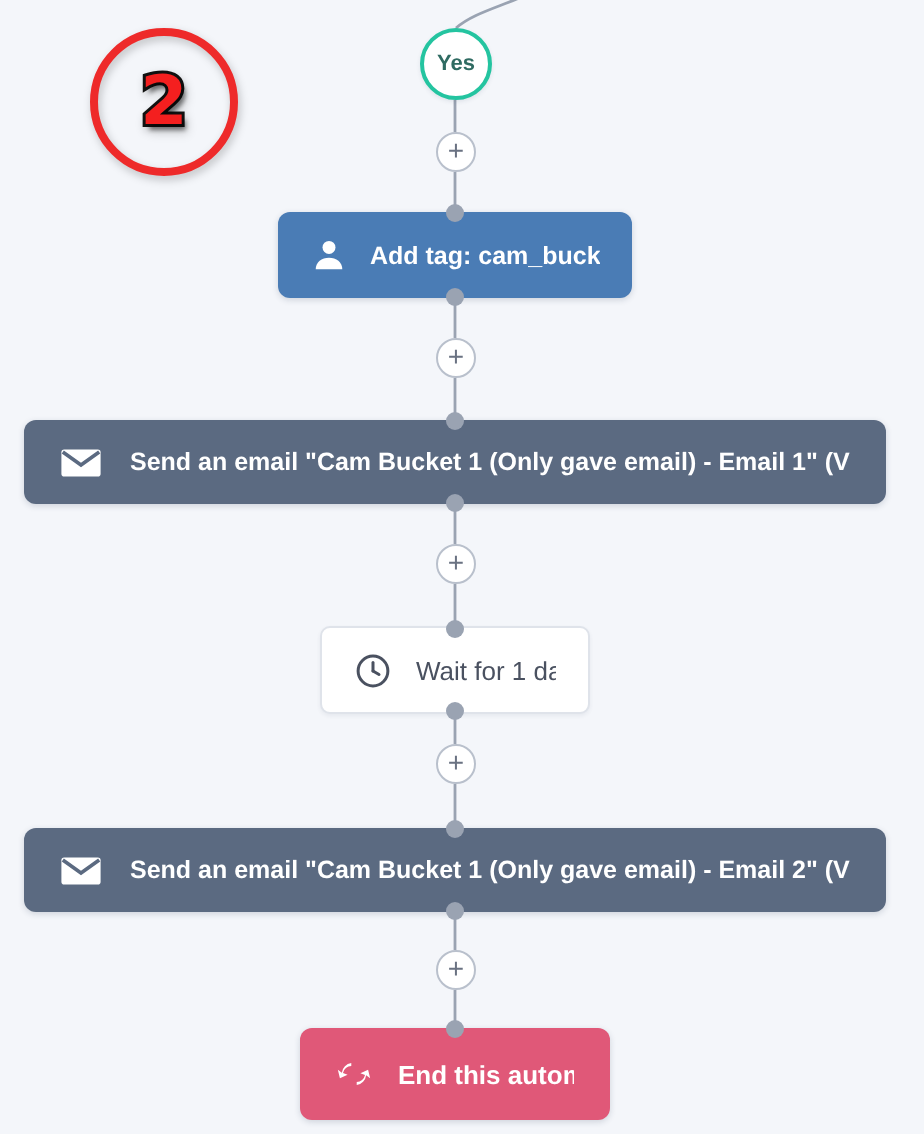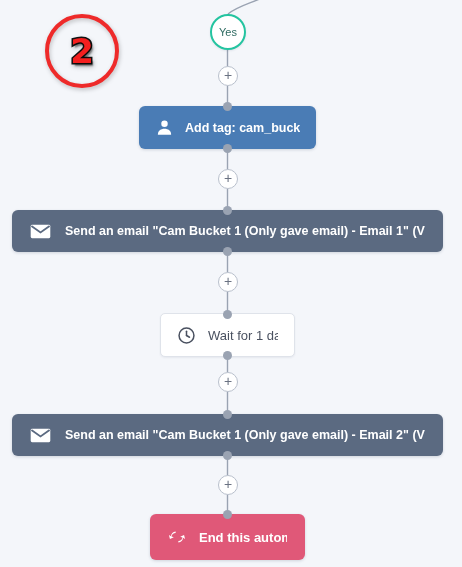--- a/index.html
+++ b/index.html
@@ -42,21 +42,21 @@
     width: 36px;
     height: 36px;
     border-radius: 50%;
     background: #ffffff;
     border: 2px solid #24c4a0;
     display: flex;
     align-items: center;
     justify-content: center;
     font-size: 11px;
     color: #2f6b62;
-    font-weight: 400;
+    font-weight: 700;
     box-shadow: 0 1px 2px rgba(40,60,90,.10);
   }
 
   
   .plus-btn {
     width: 20px;
     height: 20px;
     border-radius: 50%;
     background: #ffffff;
     border: 1px solid #b9c0cc;

